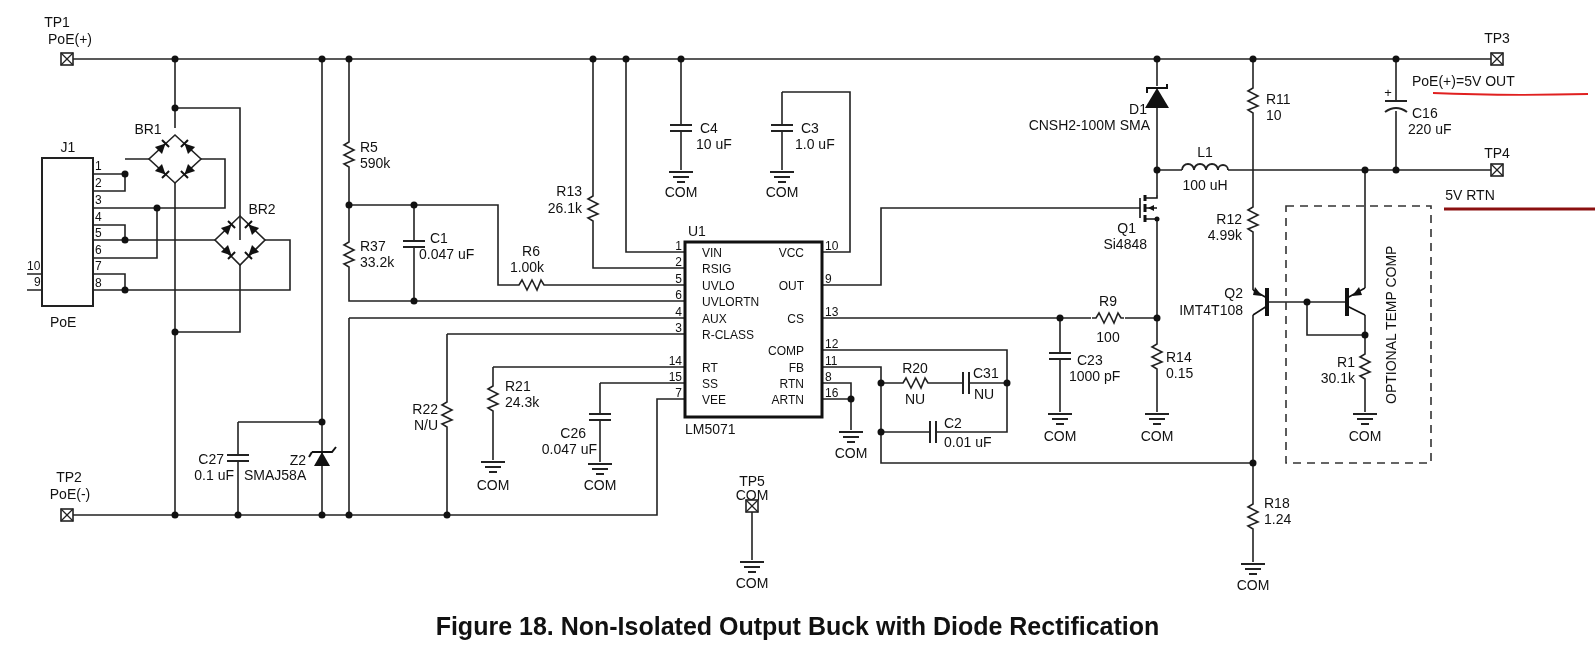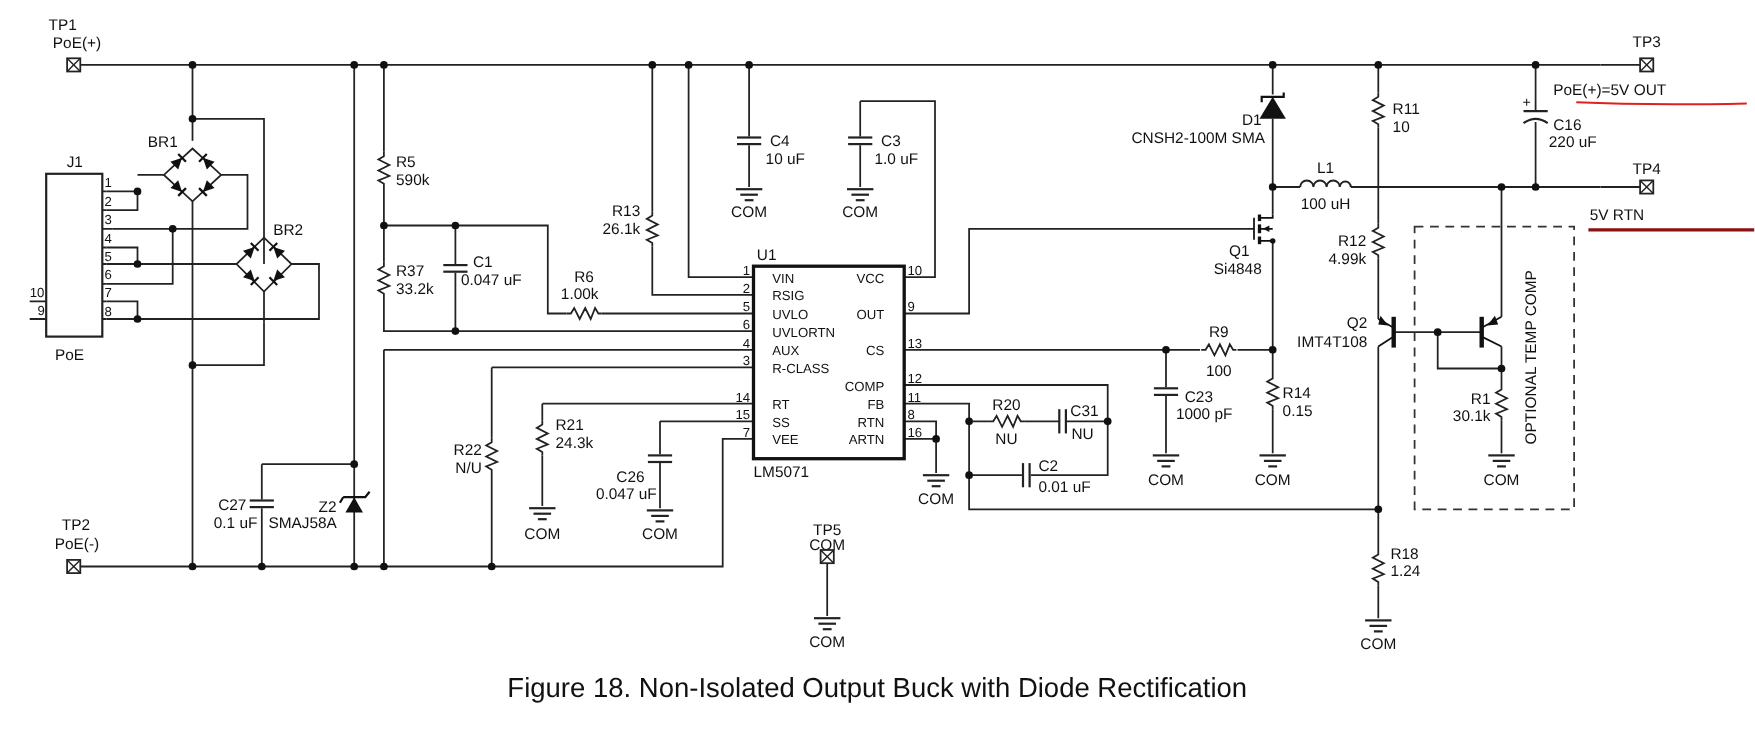--- a/index.html
+++ b/index.html
@@ -3,21 +3,21 @@
 <meta charset="utf-8">
 <style>
   html, body { margin: 0; padding: 0; background: #ffffff; }
   body { width: 1595px; height: 669px; position: relative; overflow: hidden; font-family: "Liberation Sans", sans-serif; }
   #schematic { position: absolute; left: 0; top: 0; width: 1595px; height: 610px; }
   #schematic text { font-family: "Liberation Sans", sans-serif; font-size: 14px; fill: #111; }
   .w { stroke: #222; stroke-width: 1.6; fill: none; }
   .wb { stroke: #111; stroke-width: 3; fill: none; }
   .dot { fill: #111; }
   .dash { stroke: #333; stroke-width: 1.6; fill: none; stroke-dasharray: 8 6; }
-  #caption { position: absolute; left: 0; top: 612px; width: 1595px; text-align: center; font-family: "Liberation Sans", sans-serif; font-weight: normal; font-size: 25px; color: #111; }
+  #caption { position: absolute; left: 0; top: 612px; width: 1595px; text-align: center; font-family: "Liberation Sans", sans-serif; font-weight: bold; font-size: 25px; color: #111; }
 </style>
 </head>
 <body>
 
 <svg id="schematic" viewBox="0 0 1595 610" xmlns="http://www.w3.org/2000/svg">
   <defs>
     <g id="gnd">
       <line x1="-12" y1="0" x2="12" y2="0" stroke="#222" stroke-width="2"></line>
       <line x1="-8" y1="5" x2="8" y2="5" stroke="#222" stroke-width="2"></line>
       <line x1="-4" y1="10" x2="4" y2="10" stroke="#222" stroke-width="2"></line>

